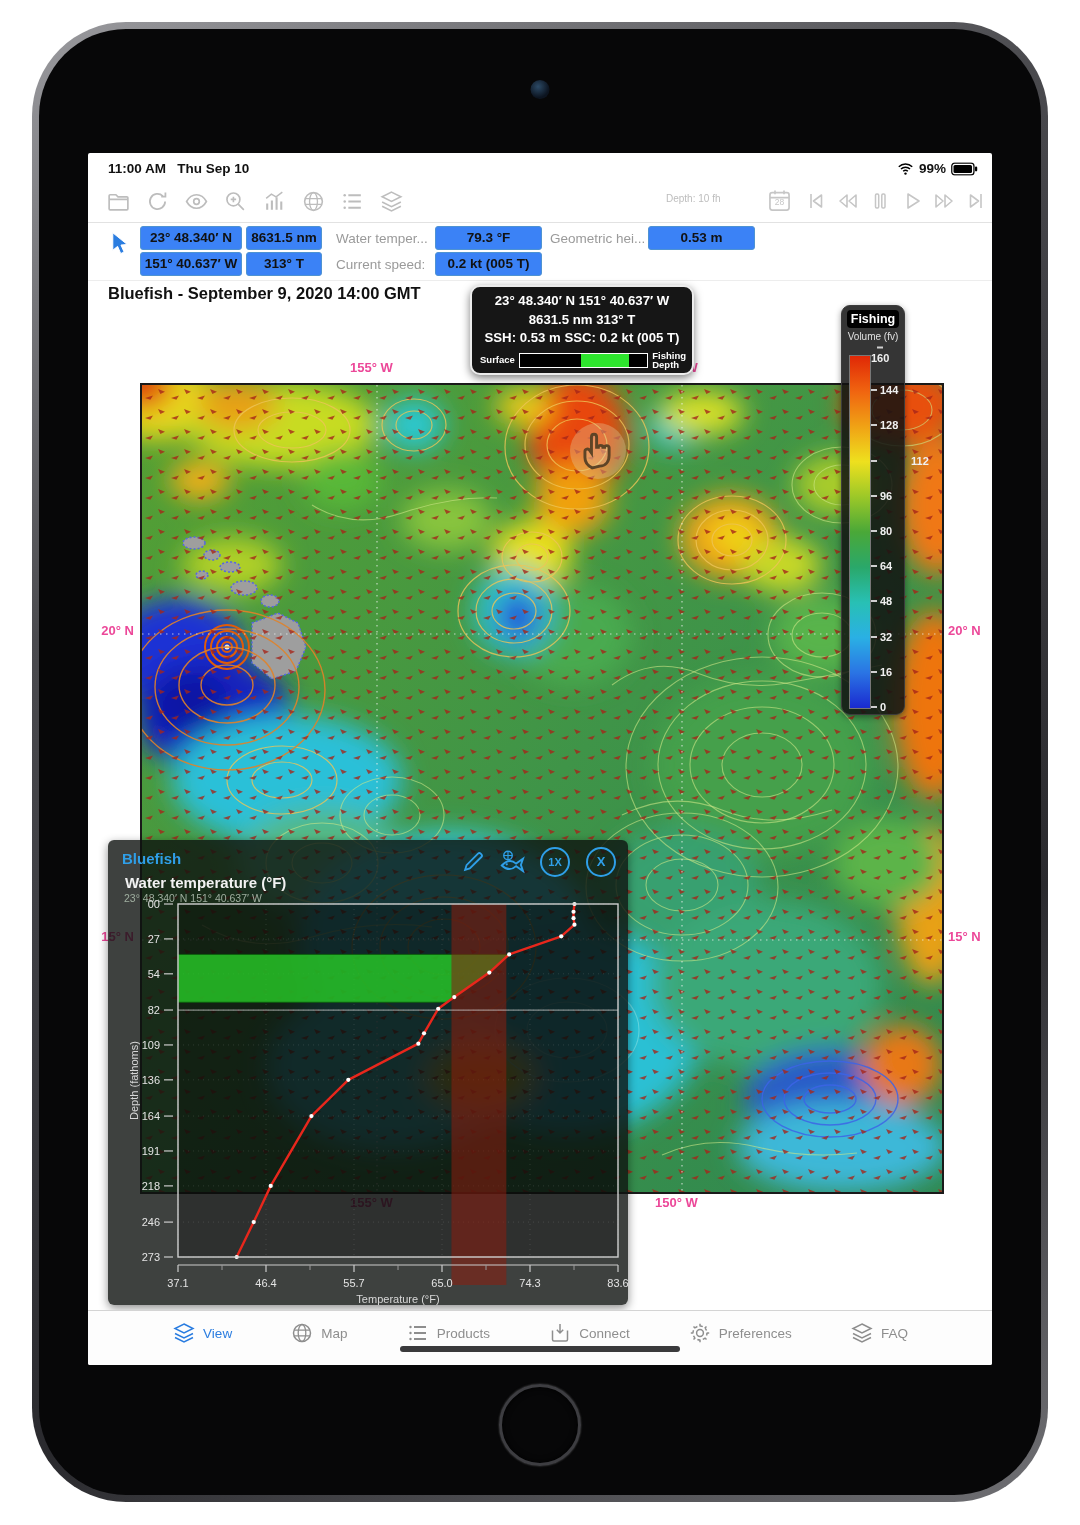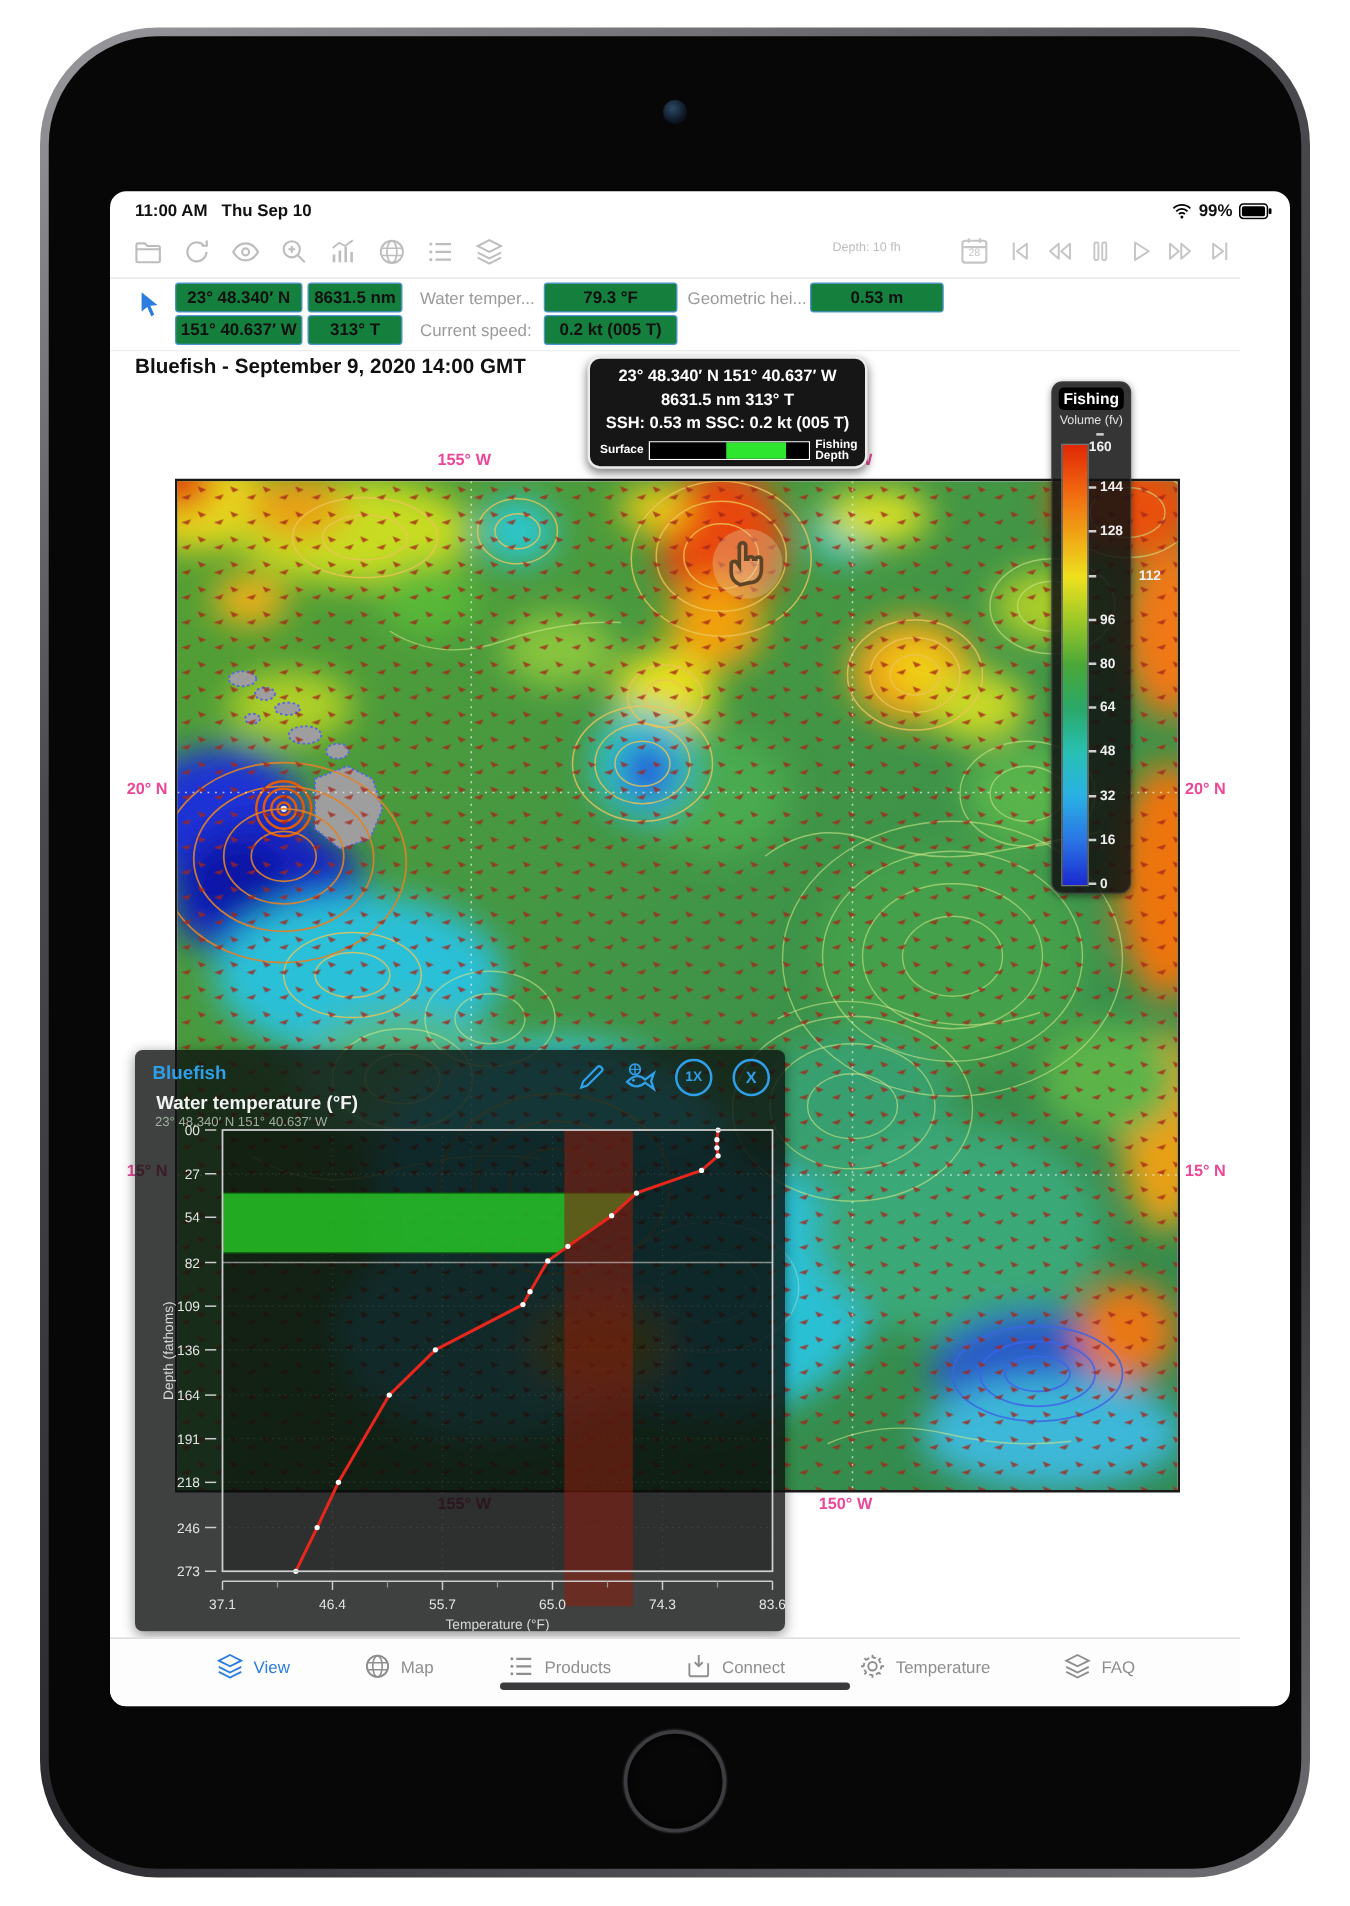--- a/index.html
+++ b/index.html
@@ -7,28 +7,28 @@
   .abs{position:absolute;}
   
   .device{position:absolute;left:32px;top:22px;width:1016px;height:1480px;border-radius:94px;
     background:linear-gradient(150deg,#9a9a9e,#4a4a4e 30%,#2a2a2e 70%,#707074);}
   .bezel{position:absolute;left:7px;top:7px;right:7px;bottom:7px;border-radius:87px;background:#070708;}
   .camera{position:absolute;left:50%;top:58px;transform:translateX(-50%);width:19px;height:19px;border-radius:50%;
     background:radial-gradient(circle at 40% 35%,#2c4a66,#0c1420 65%);}
   .homebtn{position:absolute;left:50%;bottom:36px;transform:translateX(-50%);width:76px;height:76px;border-radius:50%;
     border:3px solid #3d3d41;box-shadow:inset 0 0 6px #000, 0 0 2px #555;}
   
-  .screen{position:absolute;left:88px;top:153px;width:904px;height:1212px;background:#fff;border-radius:13px;overflow:hidden;z-index:5;padding-left:40px;}
+  .screen{position:absolute;left:88px;top:153px;width:904px;height:1212px;background:#fff;border-radius:2px;overflow:hidden;z-index:5;}
   .sbtext{font-size:13.5px;font-weight:bold;color:#111;}
   .icon{display:inline-block;vertical-align:middle;}
   .tool-ic{color:#bdbdbd;}
   .pb-ic{color:#c6c6c6;}
   .divider{position:absolute;left:0;width:904px;height:1px;background:#e2e2e2;}
   .rlabel{font-size:13.5px;color:#9a9a9a;white-space:nowrap;}
-  .rbox{position:absolute;height:22px;border:1.5px solid #4f93d2;border-radius:3px;background:#15803d;
+  .rbox{position:absolute;height:22px;border:1.5px solid #4f93d2;border-radius:3px;background:#3b82f6;
     font-size:13.5px;font-weight:bold;color:#111;text-align:center;line-height:22px;white-space:nowrap;}
   .map-title{font-size:16.5px;font-weight:bold;color:#111;}
   .maplabel{position:absolute;font-size:13px;font-weight:bold;color:#ec4899;white-space:nowrap;z-index:2;}
   .map-wrap{position:absolute;left:52px;top:230px;width:800px;height:807px;border:2px solid #1a1a1a;z-index:1;}
   
   .tooltip{position:absolute;left:382px;top:132px;width:224px;height:90px;background:#161616;border:2px solid #ececec;
     border-radius:10px;box-shadow:0 3px 8px rgba(0,0,0,.5);z-index:6;color:#fff;font-weight:bold;
     font-size:13.2px;text-align:center;padding-top:5px;box-sizing:border-box;}
   .tooltip .tl{line-height:18.5px;white-space:nowrap;}
   .tt-bar-row{display:flex;align-items:center;gap:4px;padding:3px 6px 0 8px;}
@@ -627,21 +627,21 @@
     <div class="nav-item">
       <svg class="icon" width="24" height="24">
             <use href="#i-download"></use>
           </svg>
       <span>Connect</span>
     </div>
     <div class="nav-item">
       <svg class="icon" width="24" height="24">
             <use href="#i-gear"></use>
           </svg>
-      <span>Temperature</span>
+      <span>Preferences</span>
     </div>
     <div class="nav-item">
       <svg class="icon" width="24" height="24">
             <use href="#i-layers"></use>
           </svg>
       <span>FAQ</span>
     </div>
   </div>
   <div class="homebar"></div>
 </div>

